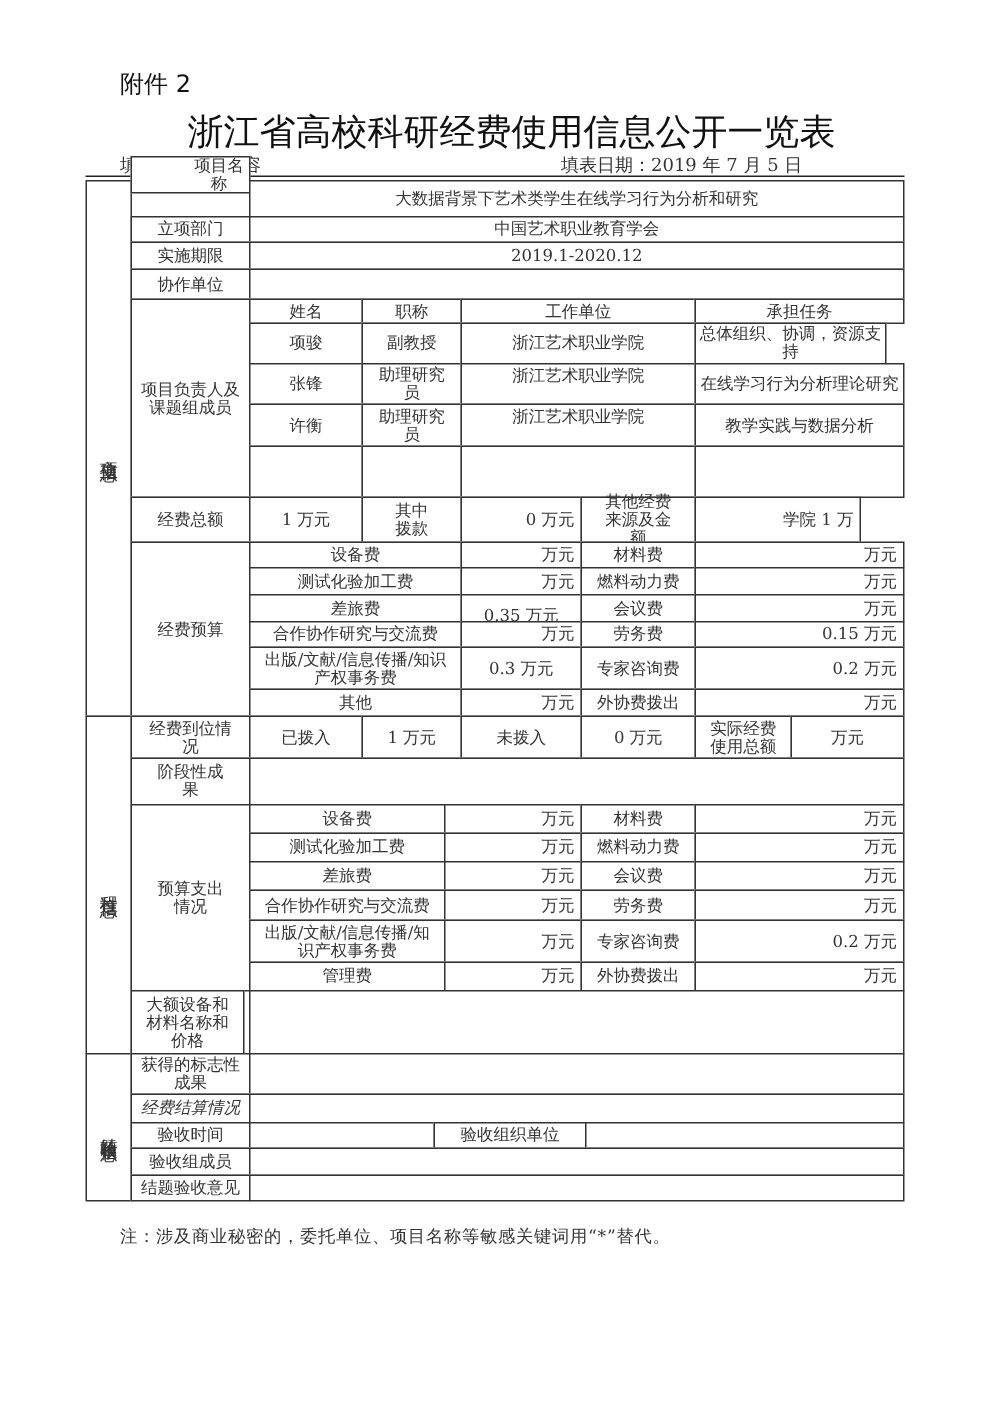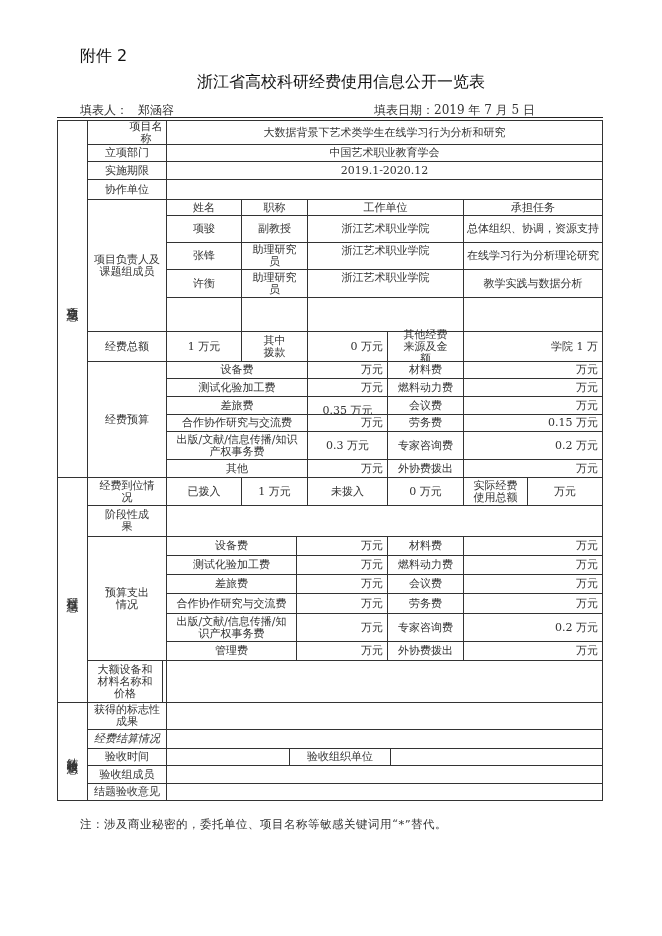--- a/index.html
+++ b/index.html
@@ -1,40 +1,40 @@
 <!DOCTYPE html>
 <html><head>
 <meta charset="utf-8">
 <style>
   html, body { margin:0; padding:0; background:#ffffff; }
   body { width:662px; height:936px; position:relative; overflow:hidden;
          font-family:"DejaVu Serif","Liberation Serif",serif; color:#222; }
   .abs { position:absolute; }
   .attach { left:80px; top:46px; font-family:"DejaVu Sans","Liberation Sans",sans-serif; font-size:16px; color:#111; }
-  .title { left:0; width:662px; top:72px; text-align:center; font-family:"DejaVu Sans","Liberation Sans",sans-serif; font-size:16px; color:#111; padding-left:20px; box-sizing:border-box; }
+  .title { left:0; width:662px; top:72px; text-align:center; font-family:"DejaVu Sans","Liberation Sans",sans-serif; font-size:24px; color:#111; padding-left:20px; box-sizing:border-box; }
   .meta { top:102px; font-size:12px; color:#333; }
   .hline { left:57px; width:546px; top:117px; height:1px; background:#222; }
   .cell { position:absolute; box-sizing:border-box; border:1px solid #333; display:flex; align-items:center; justify-content:center; text-align:center; font-size:11px; line-height:12px; color:#333; padding:0 2px; background:#fff; }
   .cell.r { justify-content:flex-end; text-align:right; padding-right:4px; }
   .cell.vert { writing-mode:vertical-rl; text-orientation:upright; letter-spacing:1px; font-size:12px; }
   .note { left:80px; top:817px; font-size:11.5px; color:#333; letter-spacing:0.5px; }
 </style>
 </head>
 <body>
 
 <div class="abs attach">附件 2</div>
 <div class="abs title">浙江省高校科研经费使用信息公开一览表</div>
 <div class="abs meta" style="left:80px;">填表人：</div>
 <div class="abs meta" style="left:138px;">郑涵容</div>
 <div class="abs meta" style="left:326px;margin-left:48px;">填表日期：2019 年 7 月 5 日</div>
 <div class="abs hline"></div>
 
 <div class="cell vert" style="left:57px;top:120px;width:31px;height:358px;">立项信息</div>
 
-<div class="cell" style="left:87px;top:120px;width:80px;height:25px;padding-left:40px;">项目名称</div>
+<div class="cell" style="left:87px;top:104px;width:80px;height:25px;padding-left:40px;">项目名称</div>
 <div class="cell" style="left:166px;top:120px;width:437px;height:25px;">大数据背景下艺术类学生在线学习行为分析和研究</div>
 
 <div class="cell" style="left:87px;top:144px;width:80px;height:18px;">立项部门</div>
 <div class="cell" style="left:166px;top:144px;width:437px;height:18px;">中国艺术职业教育学会</div>
 
 <div class="cell" style="left:87px;top:161px;width:80px;height:19px;">实施期限</div>
 <div class="cell" style="left:166px;top:161px;width:437px;height:19px;">2019.1-2020.12</div>
 
 <div class="cell" style="left:87px;top:179px;width:80px;height:21px;">协作单位</div>
 <div class="cell" style="left:166px;top:179px;width:437px;height:21px;"></div>
@@ -42,21 +42,21 @@
 <div class="cell" style="left:87px;top:199px;width:80px;height:133px;padding:0 6px;">项目负责人及课题组成员</div>
 
 <div class="cell" style="left:166px;top:199px;width:76px;height:17px;">姓名</div>
 <div class="cell" style="left:241px;top:199px;width:67px;height:17px;">职称</div>
 <div class="cell" style="left:307px;top:199px;width:157px;height:17px;">工作单位</div>
 <div class="cell" style="left:463px;top:199px;width:140px;height:17px;">承担任务</div>
 
 <div class="cell" style="left:166px;top:215px;width:76px;height:28px;">项骏</div>
 <div class="cell" style="left:241px;top:215px;width:67px;height:28px;">副教授</div>
 <div class="cell" style="left:307px;top:215px;width:157px;height:28px;">浙江艺术职业学院</div>
-<div class="cell" style="left:463px;top:215px;width:140px;height:28px;">总体组织、协调，资源支持</div>
+<div class="cell" style="left:463px;top:215px;width:128px;height:28px;">总体组织、协调，资源支持</div>
 
 <div class="cell" style="left:166px;top:242px;width:76px;height:28px;">张锋</div>
 <div class="cell" style="left:241px;top:242px;width:67px;height:28px;padding:0 8px;">助理研究员</div>
 <div class="cell" style="left:307px;top:242px;width:157px;height:28px;align-items:flex-start;padding-top:2px;">浙江艺术职业学院</div>
 <div class="cell" style="left:463px;top:242px;width:140px;height:28px;">在线学习行为分析理论研究</div>
 
 <div class="cell" style="left:166px;top:269px;width:76px;height:29px;text-align:center;">许衡</div>
 <div class="cell" style="left:241px;top:269px;width:67px;height:29px;padding:0 8px;">助理研究员</div>
 <div class="cell" style="left:307px;top:269px;width:157px;height:29px;align-items:flex-start;padding-top:2px;">浙江艺术职业学院</div>
 <div class="cell" style="left:463px;top:269px;width:140px;height:29px;">教学实践与数据分析</div>
@@ -64,21 +64,21 @@
 <div class="cell" style="left:166px;top:297px;width:76px;height:35px;"></div>
 <div class="cell" style="left:241px;top:297px;width:67px;height:35px;"></div>
 <div class="cell" style="left:307px;top:297px;width:157px;height:35px;"></div>
 <div class="cell" style="left:463px;top:297px;width:140px;height:35px;"></div>
 
 <div class="cell" style="left:87px;top:331px;width:80px;height:31px;">经费总额</div>
 <div class="cell" style="left:166px;top:331px;width:76px;height:31px;">1 万元</div>
 <div class="cell" style="left:241px;top:331px;width:67px;height:31px;padding:0 18px;">其中拨款</div>
 <div class="cell r" style="left:307px;top:331px;width:81px;height:31px;">0 万元</div>
 <div class="cell" style="left:387px;top:331px;width:77px;height:31px;padding:0 12px;">其他经费来源及金额</div>
-<div class="cell r" style="left:463px;top:331px;width:140px;height:31px;text-align:center;">学院 1 万</div>
+<div class="cell r" style="left:463px;top:331px;width:111px;height:31px;text-align:center;">学院 1 万</div>
 
 <div class="cell" style="left:87px;top:361px;width:80px;height:117px;">经费预算</div>
 
 <div class="cell" style="left:166px;top:361px;width:142px;height:18px;">设备费</div>
 <div class="cell r" style="left:307px;top:361px;width:81px;height:18px;">万元</div>
 <div class="cell" style="left:387px;top:361px;width:77px;height:18px;">材料费</div>
 <div class="cell r" style="left:463px;top:361px;width:140px;height:18px;">万元</div>
 
 <div class="cell" style="left:166px;top:378px;width:142px;height:19px;">测试化验加工费</div>
 <div class="cell r" style="left:307px;top:378px;width:81px;height:19px;">万元</div>

